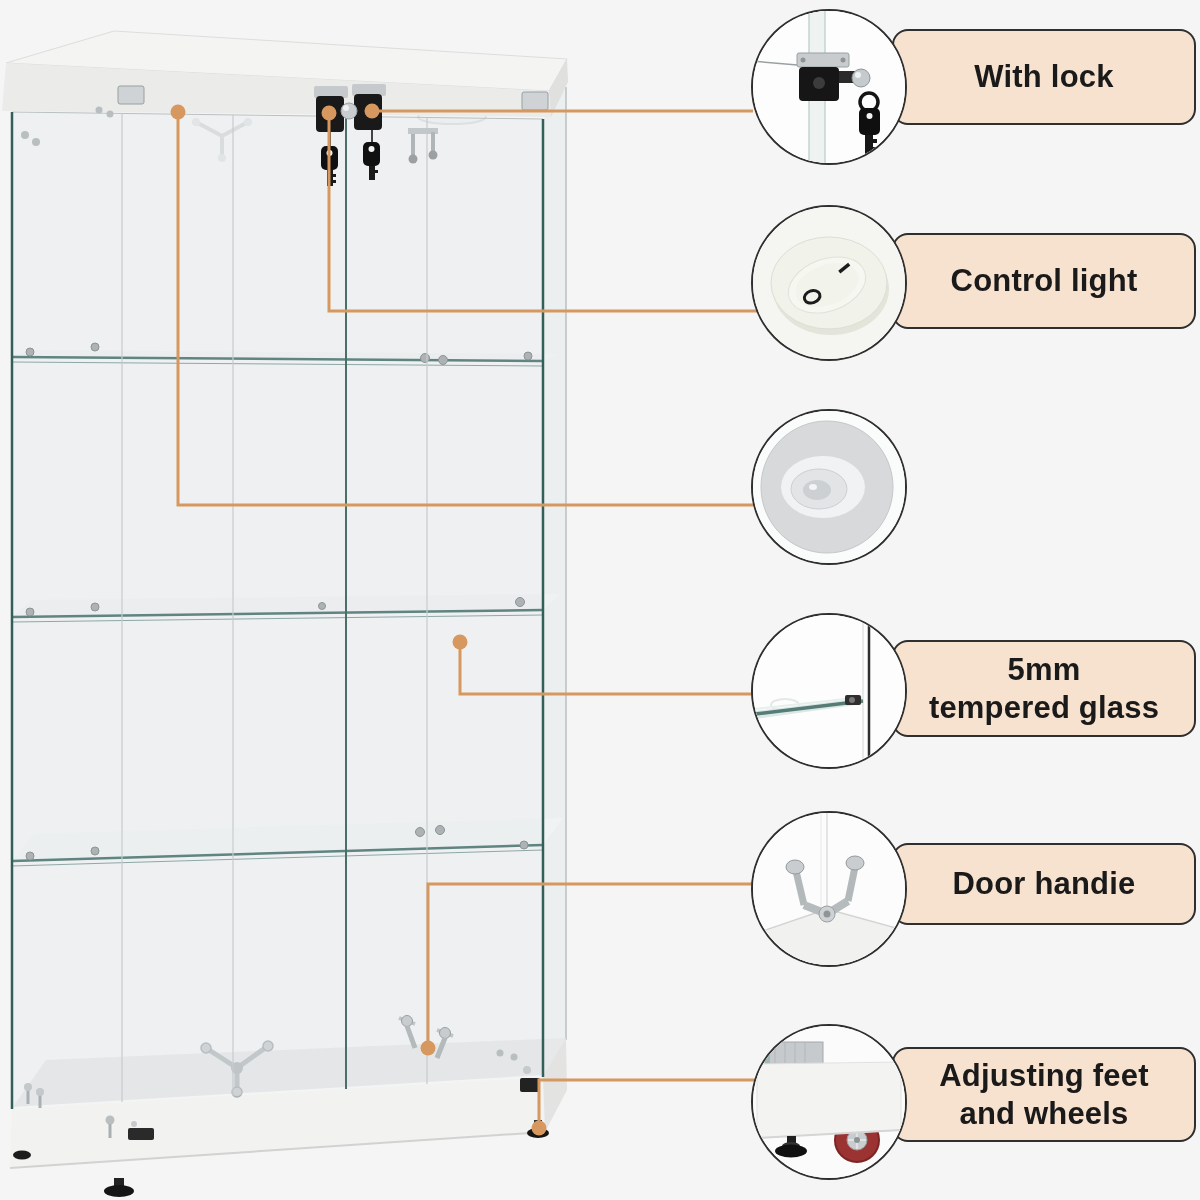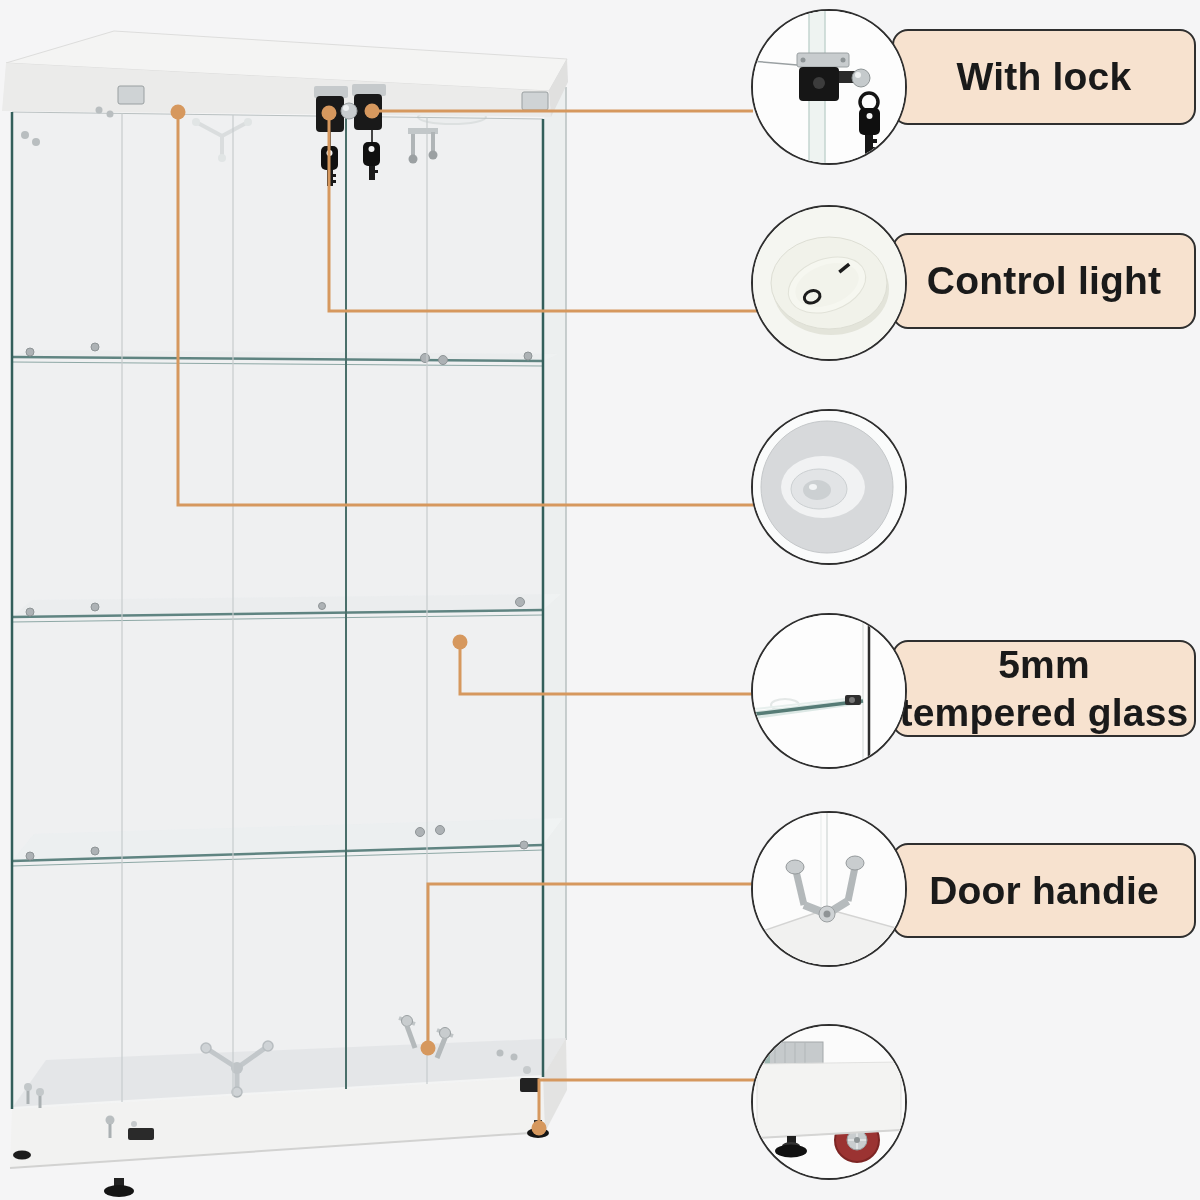--- a/index.html
+++ b/index.html
@@ -13,21 +13,21 @@
     border:2px solid #2f2f2f;background:#fdfdfd;overflow:hidden;z-index:3;
     box-sizing:border-box;
   }
   .callout-circle svg{position:absolute;left:-2px;top:-2px;}
   .callout-pill{
     position:absolute;left:892px;width:304px;box-sizing:border-box;
     background:#f7e2cf;border:2px solid #2f2f2f;border-radius:16px;
     display:flex;align-items:center;justify-content:center;z-index:2;
   }
   .callout-label{
-    font-size:39px;font-weight:600;color:#1a1a1a;letter-spacing:.2px;
+    font-size:31px;font-weight:600;color:#1a1a1a;letter-spacing:.2px;
     line-height:1.22;text-align:center;white-space:pre-line;
   }
 </style>
 </head>
 <body>
 
 <div class="canvas">
 
   <svg class="scene" width="1200" height="1200" viewBox="0 0 1200 1200">
 
@@ -266,41 +266,45 @@
       <line x1="118" y1="4" x2="118" y2="152" stroke="#2e2e2e" stroke-width="2.5"></line>
       <ellipse cx="34" cy="92" rx="14" ry="6" fill="none" stroke="#e4e8e7" stroke-width="2"></ellipse>
       <polygon points="4,98 112,85 112,91 4,106" fill="#dce8e5"></polygon>
       <line x1="4" y1="96" x2="112" y2="84" stroke="#e7efed" stroke-width="2"></line>
       <line x1="4" y1="101" x2="112" y2="88" stroke="#567c76" stroke-width="3.5"></line>
       <rect x="94" y="82" width="16" height="10" rx="2" fill="#2f2f2f"></rect>
       <circle cx="101" cy="87" r="3" fill="#777"></circle>
     </svg>
   </div>
 
-  <div class="callout-pill" style="top:843px;height:95px;">
+  <div class="callout-pill" style="top:843px;height:82px;">
     <span class="callout-label">Door handie</span>
   </div>
   <div class="callout-circle" style="top:811px;">
     <svg width="156" height="156" viewBox="0 0 156 156">
       <rect width="156" height="156" fill="#fcfcfc"></rect>
       <line x1="70" y1="0" x2="70" y2="100" stroke="#e7ebea"></line>
       <line x1="76" y1="0" x2="76" y2="98" stroke="#d9dedd" stroke-width="1.5"></line>
       <polygon points="0,124 76,98 156,120 156,156 0,156" fill="#f1f1f0"></polygon>
       <line x1="0" y1="124" x2="76" y2="98" stroke="#d4d4d3" stroke-width="1.5"></line>
       <line x1="76" y1="98" x2="156" y2="120" stroke="#d4d4d3" stroke-width="1.5"></line>
       <line x1="45" y1="60" x2="53" y2="94" stroke="#b3b8ba" stroke-width="7"></line>
       <ellipse cx="44" cy="56" rx="9" ry="7" fill="#c9cdcf" stroke="#94999b"></ellipse>
       <line x1="104" y1="56" x2="97" y2="90" stroke="#b3b8ba" stroke-width="7"></line>
       <ellipse cx="104" cy="52" rx="9" ry="7" fill="#c9cdcf" stroke="#94999b"></ellipse>
       <path d="M53,94 L76,103 L97,90" stroke="#b6bbbd" stroke-width="8" fill="none"></path>
       <circle cx="76" cy="103" r="8" fill="#ced2d4" stroke="#9b9fa1"></circle>
       <circle cx="76" cy="103" r="3.5" fill="#8f9496"></circle>
     </svg>
   </div>
 
+  <div class="callout-pill" style="top:1047px;height:95px;">
+    <span class="callout-label">Adjusting feet
+and wheels</span>
+  </div>
   <div class="callout-circle" style="top:1024px;">
     <svg width="156" height="156" viewBox="0 0 156 156">
       <rect width="156" height="156" fill="#fbfbfb"></rect>
       <circle cx="106" cy="116" r="22" fill="#9b3332" stroke="#7d2524" stroke-width="2"></circle>
       <circle cx="106" cy="116" r="10" fill="#c9cdcf" stroke="#9aa0a2"></circle>
       <line x1="106" y1="107" x2="106" y2="125" stroke="#e0e3e4" stroke-width="2"></line>
       <line x1="97" y1="116" x2="115" y2="116" stroke="#e0e3e4" stroke-width="2"></line>
       <circle cx="106" cy="116" r="3" fill="#8e9496"></circle>
       <rect x="14" y="18" width="58" height="22" fill="#c6cacc" stroke="#a3a8aa"></rect>
       <line x1="24" y1="18" x2="24" y2="40" stroke="#b2b7b9"></line>

